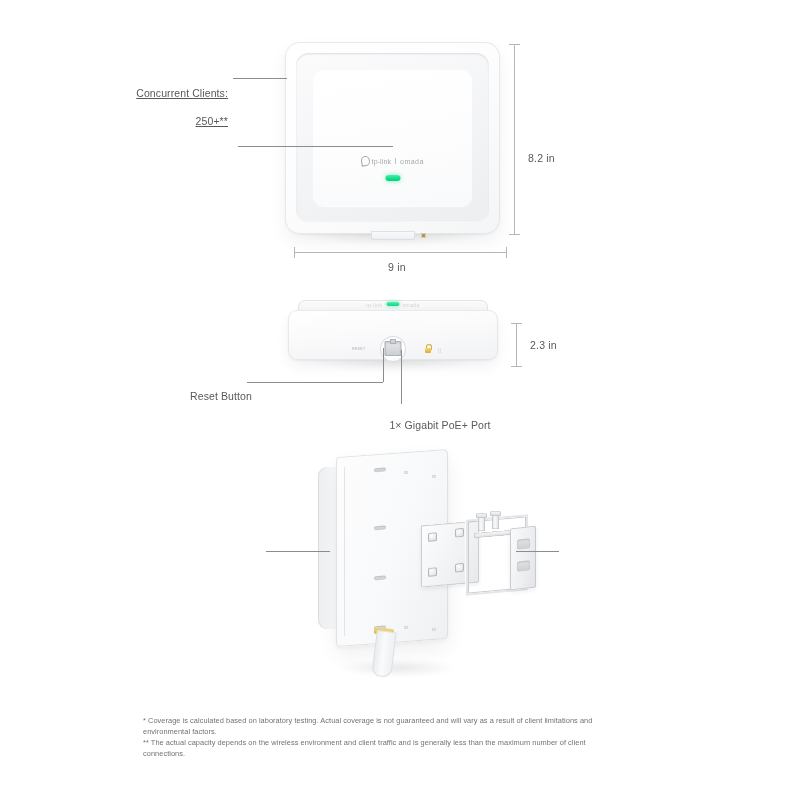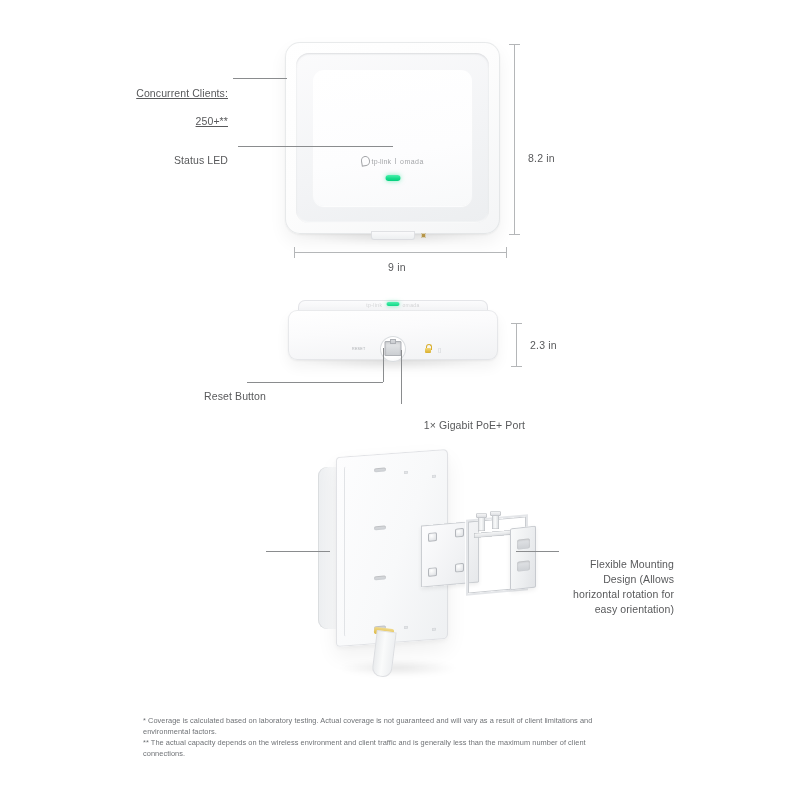--- a/index.html
+++ b/index.html
@@ -26,21 +26,21 @@
   
   .callout {
     position: absolute;
     font-size: 10.5px;
     line-height: 14px;
     color: #58595b;
     letter-spacing: 0.1px;
     white-space: pre-line;
   }
   .callout.right-align { text-align: right; }
-  .callout.left-align  { text-align: right; }
+  .callout.left-align  { text-align: center; }
 
   
   .leader {
     position: absolute;
     background: #8a8c8e;
   }
   .leader.h { height: 1px; }
   .leader.v { width: 1px; }
 
   
@@ -344,23 +344,20 @@
     <div class="dev1-foot"></div>
     <div class="dev1-screw"></div>
   </div>
 
   <div class="callout right-align" style="left:120px; top:72px; width:108px;text-decoration:underline;">
     <div>Concurrent Clients:</div>
     <div>250+**</div>
   </div>
   <div class="leader h" style="left:233px; top:78px; width:54px;"></div>
 
-  <div class="callout right-align" style="left:120px; top:139px; width:108px;">
-    <div>Status LED</div>
-  </div>
   <div class="leader h" style="left:238px; top:146px; width:155px;"></div>
 
   <div class="dim-line v" style="left:514px; top:44px; height:190px;"></div>
   <div class="dim-line h" style="left:509px; top:44px; width:11px;"></div>
   <div class="dim-line h" style="left:509px; top:234px; width:11px;"></div>
   <div class="dim-label" style="left:528px; top:152px;">8.2 in</div>
 
   <div class="dim-line h" style="left:294px; top:252px; width:212px;"></div>
   <div class="dim-line v" style="left:294px; top:247px; height:11px;"></div>
   <div class="dim-line v" style="left:506px; top:247px; height:11px;"></div>
@@ -438,22 +435,19 @@
 
     <div class="d3-mount">
       <div class="d3-mount-slot" style="left:7px; top:12px;"></div>
       <div class="d3-mount-slot" style="left:7px; top:34px;"></div>
     </div>
   </div>
 
   <div class="leader h" style="left:266px; top:551px; width:64px;"></div>
 
   <div class="leader h" style="left:516px; top:551px; width:43px;"></div>
-  <div class="callout left-align" style="left:564px; top:542px; width:110px; line-height:15px;">
-    <div>Flexible Mounting Design (Allows horizontal rotation for easy orientation)</div>
-  </div>
 
   <div class="footnotes">
     <p>* Coverage is calculated based on laboratory testing. Actual coverage is not guaranteed and will vary as a result of client limitations and environmental factors.</p>
     <p>** The actual capacity depends on the wireless environment and client traffic and is generally less than the maximum number of client connections.</p>
   </div>
 
 </div>
 
 </body></html>

